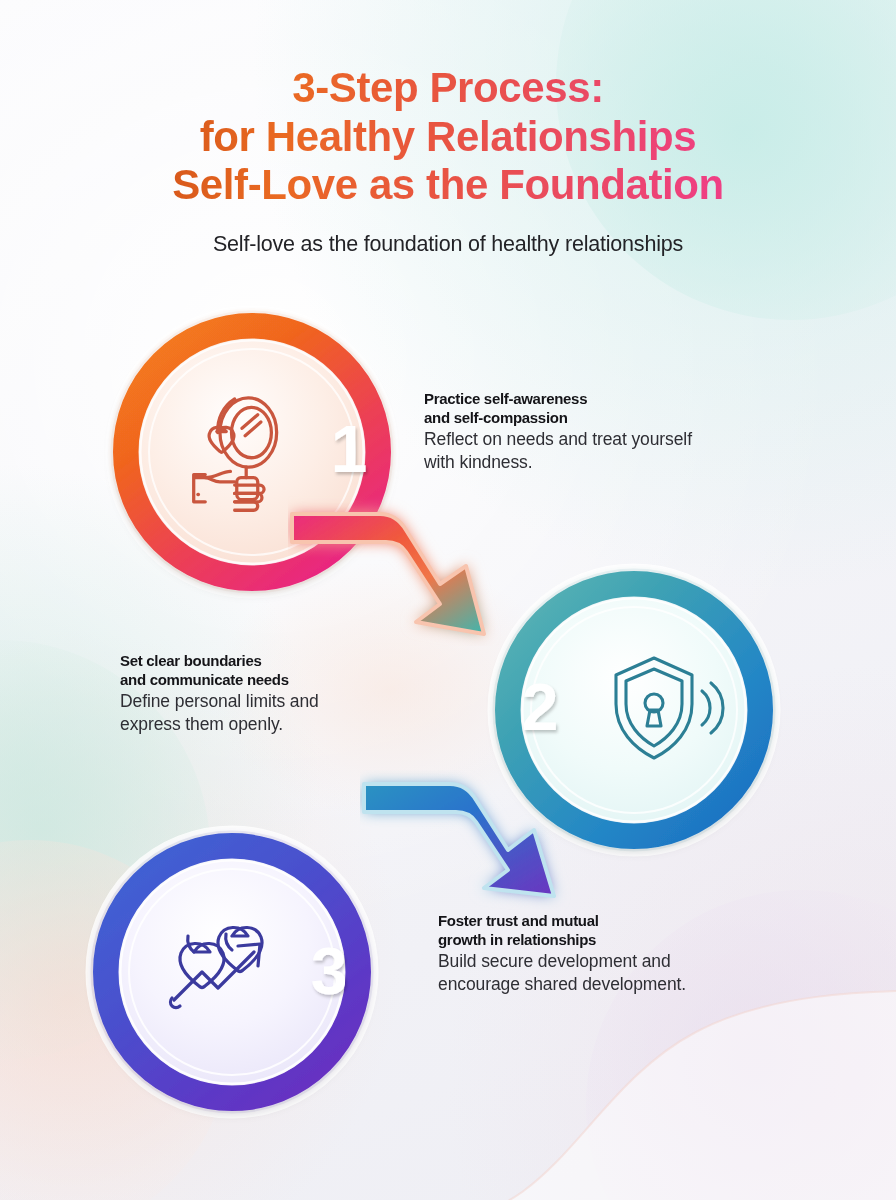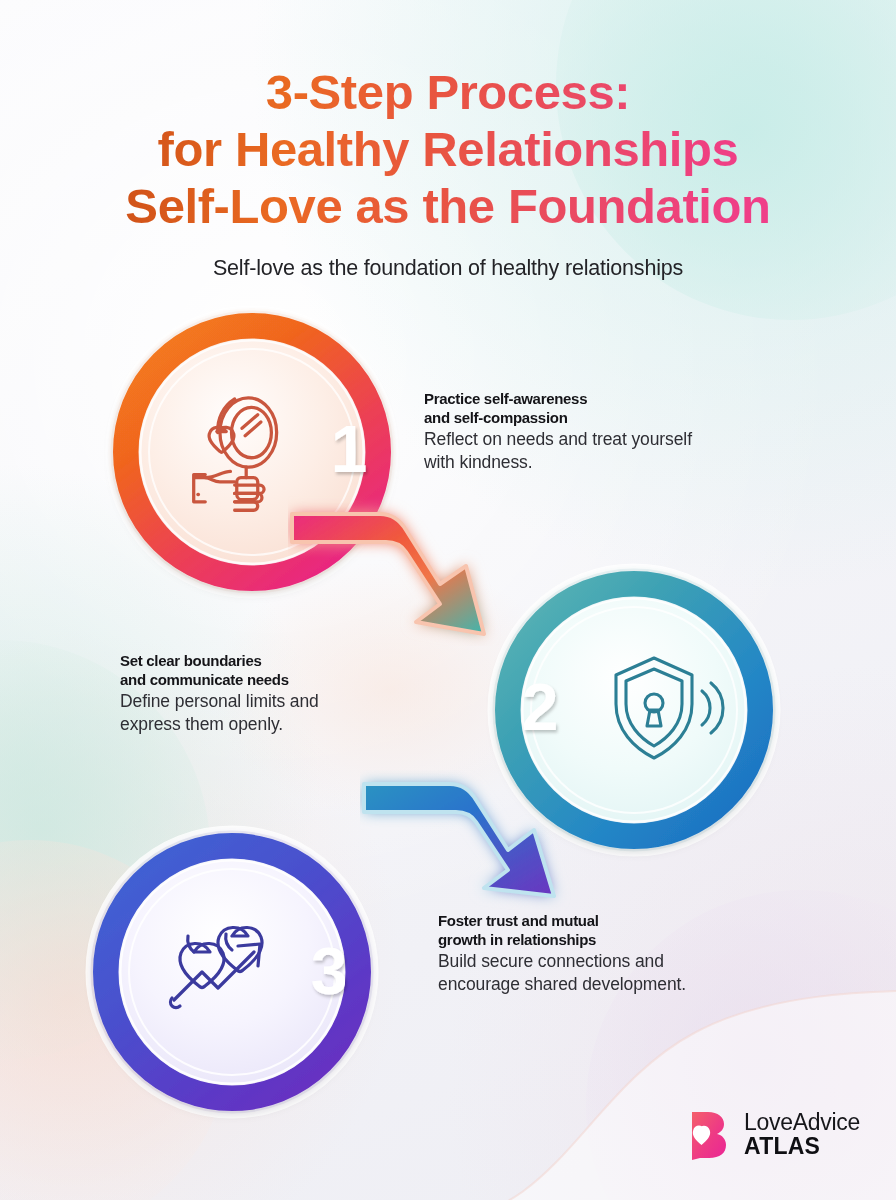--- a/index.html
+++ b/index.html
@@ -47,21 +47,21 @@
     background:radial-gradient(ellipse at 50% 50%, rgba(250,226,214,0.5) 0%, rgba(255,255,255,0) 70%);
   }
   .swoosh {
     position:absolute; right:-60px; bottom:-20px; width:520px; height:250px;
     pointer-events:none;
   }
 
   
   .header { position:absolute; left:0; right:0; top:64px; text-align:center; }
   .title {
-    font-size:49px; line-height:1.16; font-weight:700; letter-spacing:-0.4px;
+    font-size:42px; line-height:1.16; font-weight:700; letter-spacing:-0.4px;
     background:linear-gradient(95deg,#b5460f 0%,#d4551a 17%,#ea6a22 32%,#e8553f 48%,#ea4a62 64%,#ef3f84 80%,#ef3f96 100%);
     -webkit-background-clip:text; background-clip:text;
     -webkit-text-fill-color:transparent; color:transparent;
     padding:0 40px;
   }
   .title .ln { display:block; }
   .subtitle {
     margin-top:22px; font-size:21.5px; color:#232327; font-weight:400; letter-spacing:-0.2px;
   }
 
@@ -354,29 +354,19 @@
       <text x="245" y="170" font-family="Liberation Sans, sans-serif" font-size="66" font-weight="700" fill="#ffffff" text-anchor="middle" filter="url(#numshadow)">3</text>
     </svg>
   </div>
 
   <div class="txt right step" id="step3-text">
     <h3>
       <span>Foster trust and mutual</span><br>
       <span>growth in relationships</span>
     </h3>
     <p>
-      <span>Build secure connections and</span><br>
+      <span>Build secure development and</span><br>
       <span>encourage shared development.</span>
     </p>
   </div>
 
-  <div class="logo">
-    <svg class="logo-mark" viewBox="0 0 48 52">
-      <path d="M10,4 h16 c10,0 16,5 16,12 c0,5 -3,8 -7,10 c5,1 9,5 9,11 c0,8 -6,13 -17,13 h-9 L10,52 Z" fill="url(#glogo)"></path>
-      <path d="M22,20 c-3,-5 -11,-4 -12,2 c-2,6 3,11 9,16 c6,-5 11,-10 9,-16 c-2,-6 -9,-6 -12,-2 z" fill="#ffffff" transform="translate(2,2) scale(0.92)"></path>
-    </svg>
-    <div class="logo-text">
-      <div class="l1">LoveAdvice</div>
-      <div class="l2">ATLAS</div>
-    </div>
-  </div>
 
 </div>
 
 </body></html>

